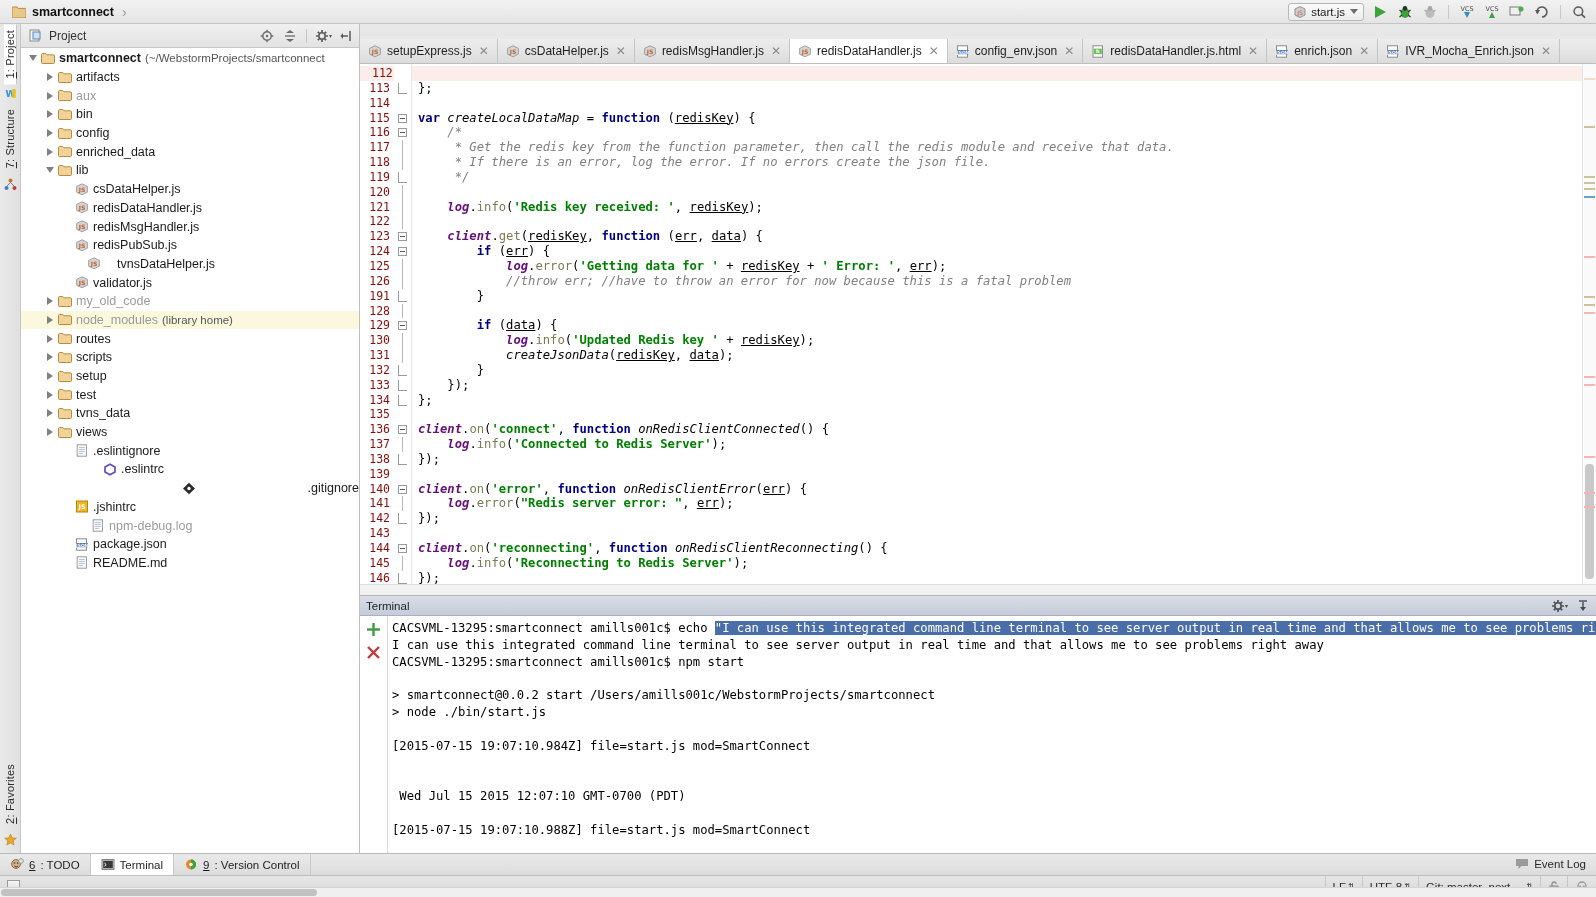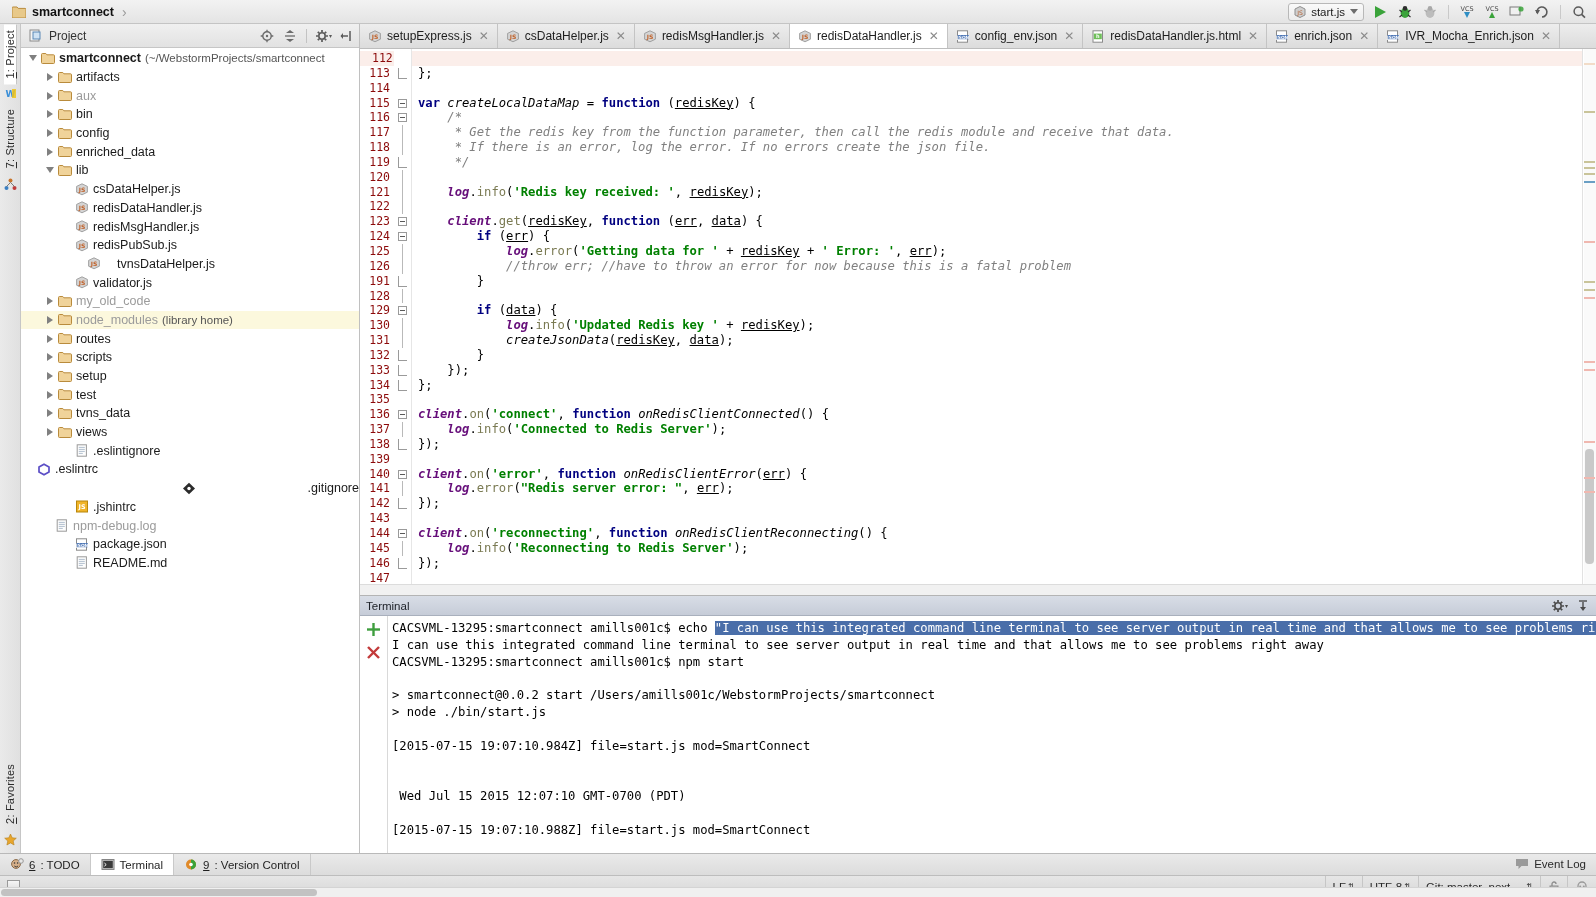--- a/index.html
+++ b/index.html
@@ -76,21 +76,21 @@
   .arrow { width: 0; height: 0; border-style: solid; }
   .arrow.closed { border-width: 4.5px 0 4.5px 6.5px; border-color: transparent transparent transparent #808080; }
   .arrow.open   { border-width: 6.5px 4.5px 0 4.5px; border-color: #808080 transparent transparent transparent; }
   .tlabel { margin-left: 4px; }
   .tlabel.dim { color: #9b9b9b; }
   .tpath { color: #555; font-weight: normal; font-size: 11.5px; margin-left: 4px; }
   .projscroll { position:absolute; left:0; bottom:0; height:10px; width:100%; background:#f0f0f0; border-top:1px solid #d4d4d4;}
   .projscroll i { display:block; height:7px; margin:1px 0 0 1px; width:316px; background:#c2c2c2; border-radius:4px;}
 
   
-  .editorarea { flex: 1 1 auto; display: flex; flex-direction: column; min-width: 0; min-height: 0; background:#eab308;}
+  .editorarea { flex: 1 1 auto; display: flex; flex-direction: column; min-width: 0; min-height: 0; background:#eab308;margin-top:15px;}
   .tabstrip {
     height: 25px; flex: 0 0 25px; display: flex; align-items: stretch;
     background: linear-gradient(to bottom,#ededed,#dcdcdc);
     border-bottom: 1px solid #bdbdbd; overflow: hidden;
   }
   .etab {
     display: flex; align-items: center; gap: 5px; padding: 0 8px;
     border-right: 1px solid #c4c4c4; font-size: 12px; color: #1d1d1d;
     background: linear-gradient(to bottom,#ededed,#dcdcdc); white-space: nowrap;
   }
@@ -586,21 +586,21 @@
                 <g stroke="#a8b8c8" stroke-width=".9">
                   <line x1="3.8" y1="3.4" x2="9.8" y2="3.4"></line>
                   <line x1="3.8" y1="5.4" x2="9.8" y2="5.4"></line>
                   <line x1="3.8" y1="7.4" x2="9.8" y2="7.4"></line>
                   <line x1="3.8" y1="9.4" x2="7.8" y2="9.4"></line>
                 </g>
               </svg>
             </span>
             <span class="tlabel">.eslintignore</span>
           </div>
-          <div class="trow" style="">
+          <div class="trow" style="padding-left: 38px; margin-left: 28px;">
             <span class="tw"></span>
             <span style="display: flex;">
               <svg width="14" height="13" class="icosvg">
                 <polygon points="7,1.2 12,4 12,9 7,11.8 2,9 2,4" fill="none" stroke="#5b4ec6" stroke-width="1.7"></polygon>
               </svg>
             </span>
             <span class="tlabel">.eslintrc</span>
           </div>
           <div class="trow" style="padding-left: 38px; justify-content: space-between;">
             <span class="tw"></span>
@@ -616,21 +616,21 @@
           <div class="trow" style="padding-left: 38px;">
             <span class="tw"></span>
             <span style="display: flex;">
               <svg width="14" height="13" class="icosvg">
                 <rect x="1.5" y="1" width="11" height="11" fill="#f0b429" stroke="#b8860b"></rect>
                 <text x="7" y="9.4" font-size="6.4" fill="#fff" text-anchor="middle" font-family="DejaVu Sans" font-weight="bold">JS</text>
               </svg>
             </span>
             <span class="tlabel">.jshintrc</span>
           </div>
-          <div class="trow" style="padding-left: 18px;">
+          <div class="trow" style="padding-left: 54px;">
             <span class="tw"></span>
             <span style="display: flex;">
               <svg width="14" height="13" class="icosvg">
                 <rect x="2.2" y="0.8" width="9.2" height="11.4" fill="#fdfdfd" stroke="#9a9a9a"></rect>
                 <g stroke="#a8b8c8" stroke-width=".9">
                   <line x1="3.8" y1="3.4" x2="9.8" y2="3.4"></line>
                   <line x1="3.8" y1="5.4" x2="9.8" y2="5.4"></line>
                   <line x1="3.8" y1="7.4" x2="9.8" y2="7.4"></line>
                   <line x1="3.8" y1="9.4" x2="7.8" y2="9.4"></line>
                 </g>

